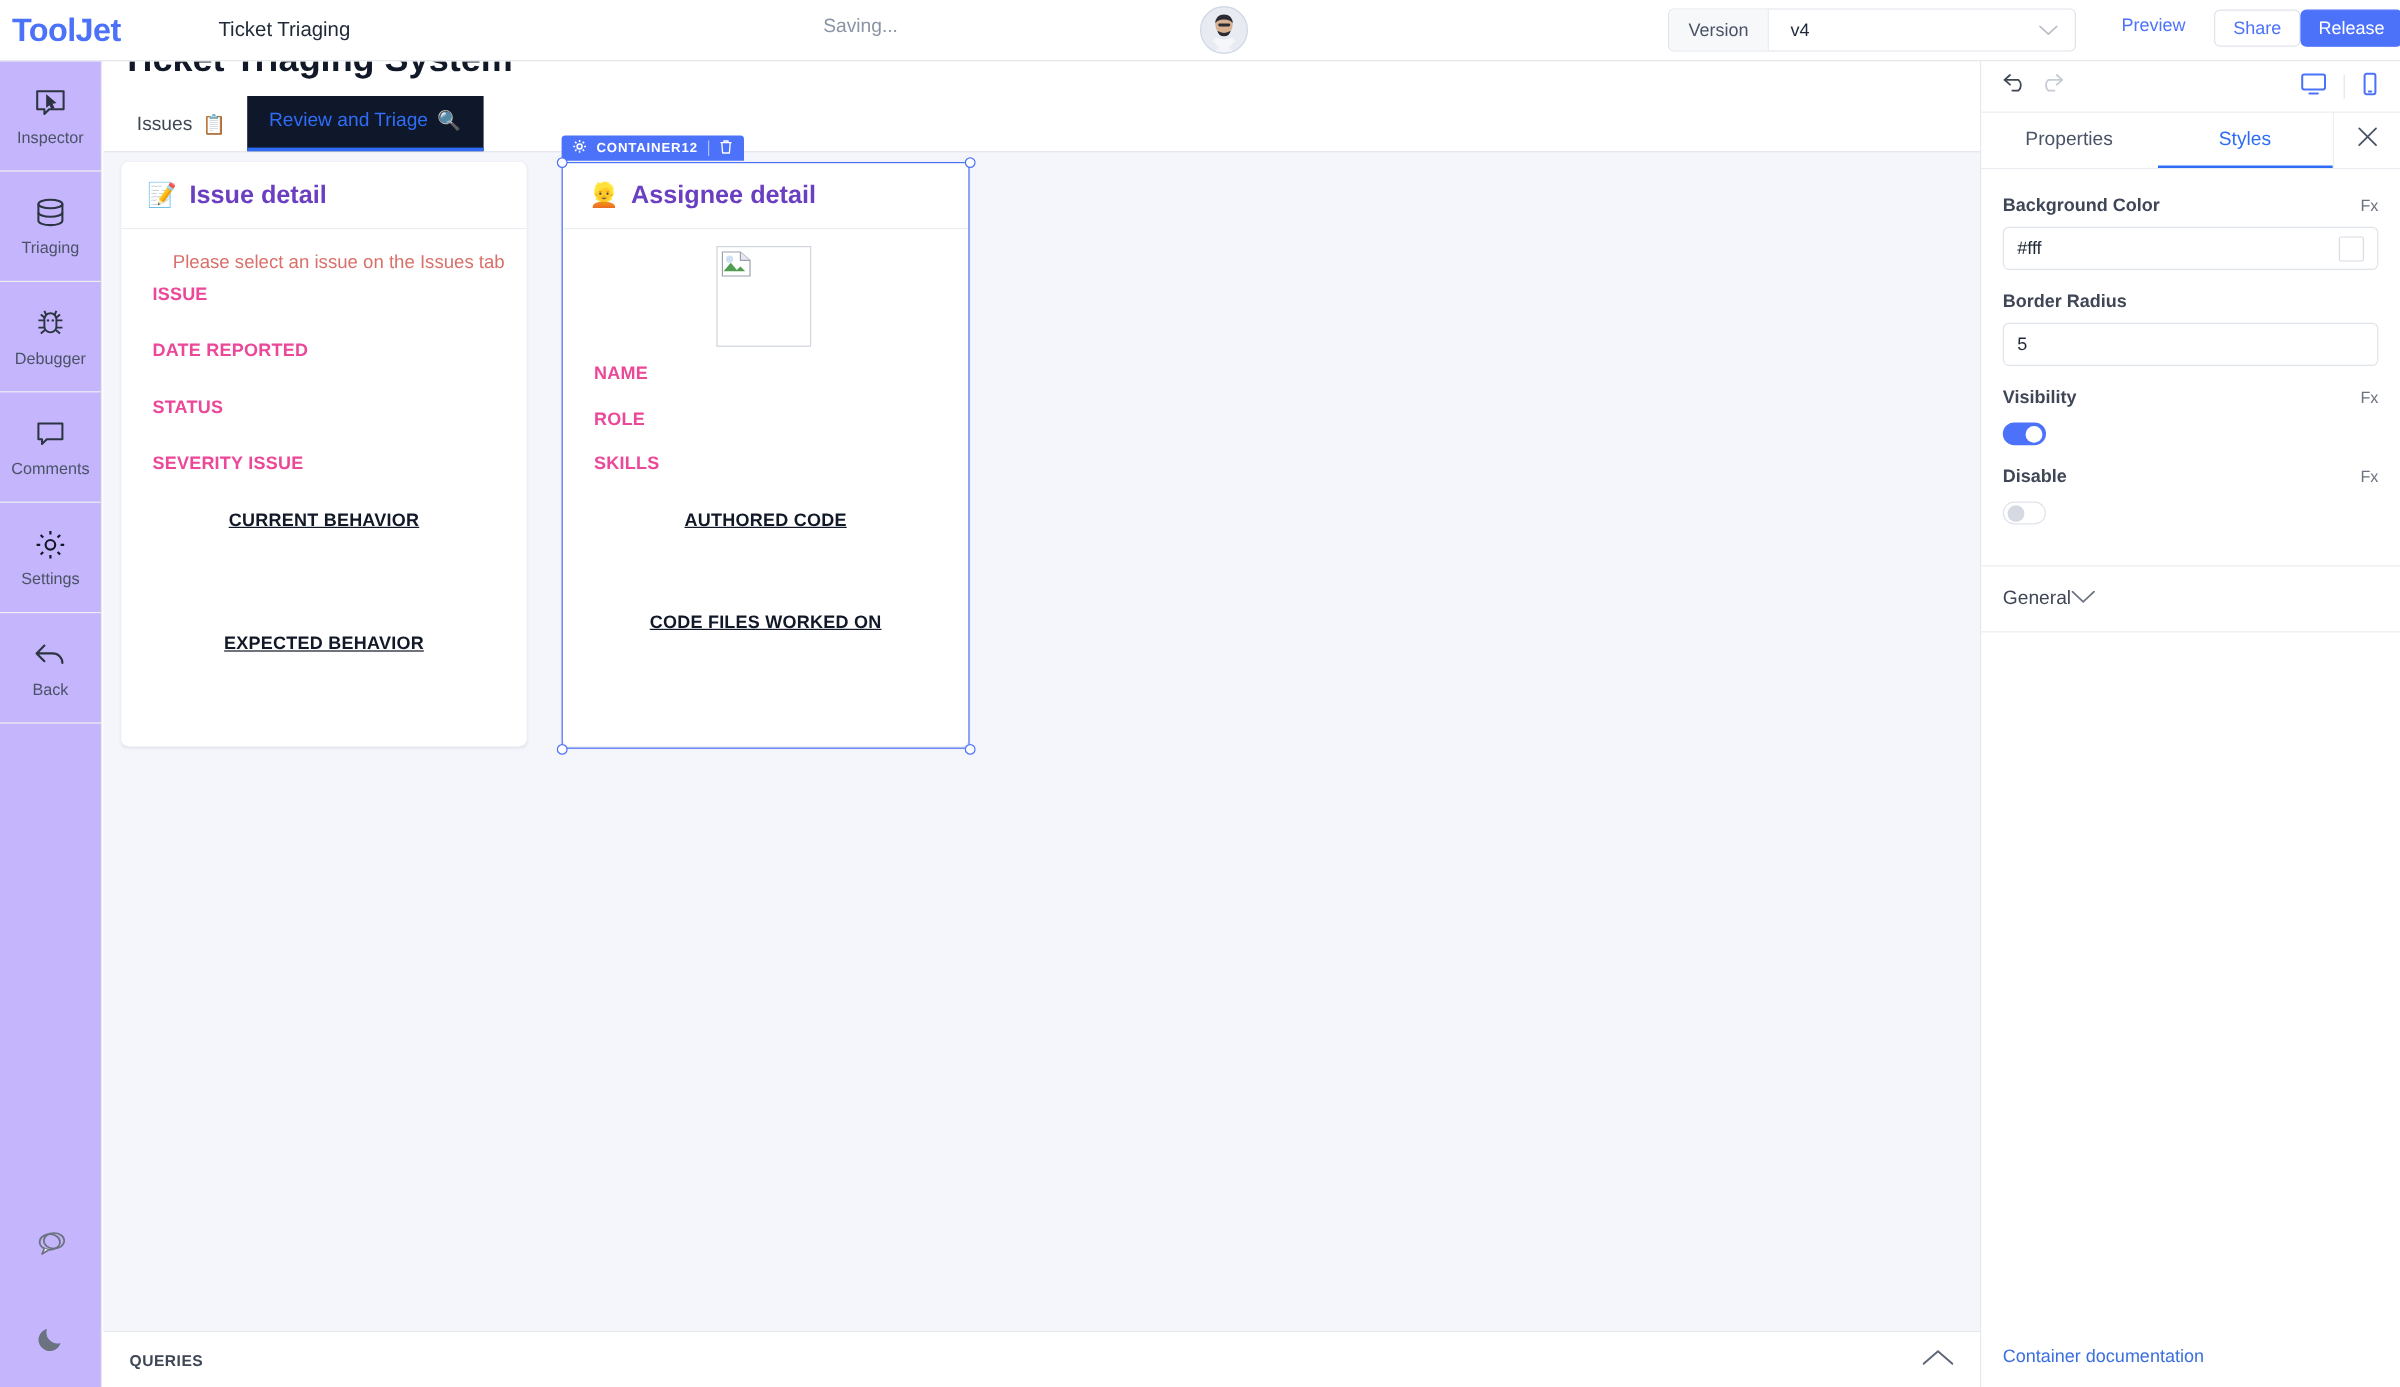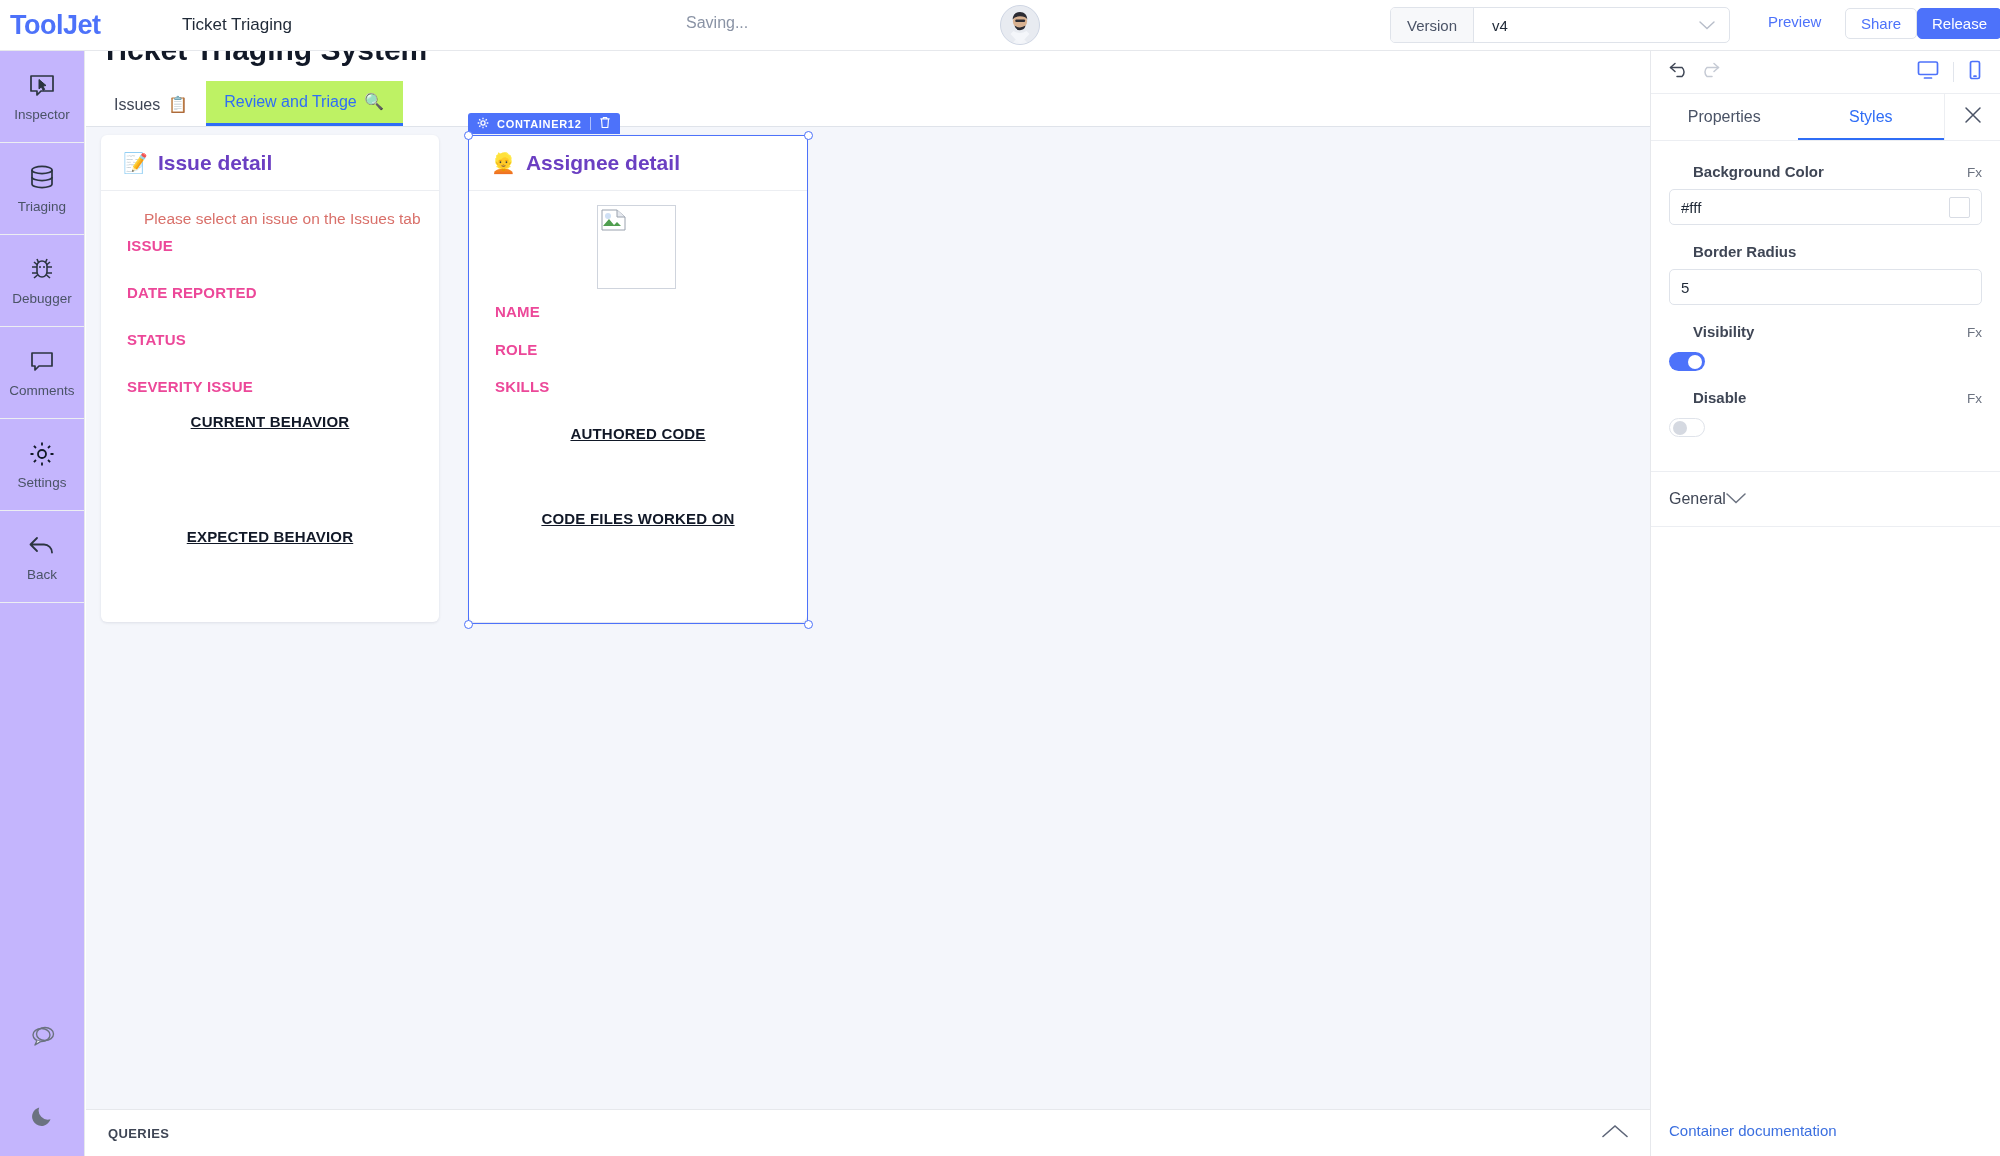--- a/index.html
+++ b/index.html
@@ -102,21 +102,21 @@
   .tabs-bar {
     position: absolute; left: 0; top: 26px; width: 1564px; height: 50px;
     background: #ffffff; border-bottom: 1px solid #dfe3ea;
     display: flex; align-items: flex-end; padding-left: 10px;
   }
   .tab {
     padding: 11px 18px 12px; font-size: 16px; color: #3f4655;
     display: flex; align-items: center; gap: 8px; cursor: pointer;
   }
   .tab.active {
-    background: #bef264; color: #2f6df6;
+    background: #0f172a; color: #2f6df6;
     border-bottom: 3px solid #2f6df6;
   }
 
   
   .card {
     position: absolute; background: #ffffff;
     border-radius: 6px; box-shadow: 0 1px 3px rgba(20,30,60,.10);
   }
   #issue-card { left: 15px; top: 84px; width: 338px; height: 487px; }
   #assignee-card { left: 383px; top: 84px; width: 338px; height: 487px; }
@@ -202,21 +202,20 @@
   }
   .rp-tab.active { color: #2f6df6; box-shadow: inset 0 -2px 0 #2f6df6; }
   .rp-close-wrap { width: 56px; display:flex; align-items:center; justify-content:center;
                    border-left: 1px solid #eceef2; }
   .rp-close { font-size: 20px; color: #4a5366; cursor: pointer; }
 
   .rp-body { padding: 18px 18px 0; }
   .rp-row {
     display: flex; align-items: baseline; justify-content: space-between;
     margin-top: 18px;
-    margin-left: 24px;
   }
   .rp-row:first-child { margin-top: 4px; }
   .rp-lbl { font-size: 15px; font-weight: 700; color: #3f4655; }
   .rp-fx { font-size: 13.5px; color: #6b7280; cursor: pointer; }
   .rp-input {
     margin-top: 9px; height: 36px; width: 100%;
     border: 1px solid #dfe3ea; border-radius: 5px;
     display: flex; align-items: center; padding: 0 11px;
     font-size: 15px; color: #1f2937; background: #fff;
   }
@@ -390,21 +389,21 @@
       <div class="card-head">
         <span class="emoji">📝</span>
         <span class="title">Issue detail</span>
       </div>
       <div class="card-body">
         <div class="warn-msg">Please select an issue on the Issues tab</div>
         <div class="fld" style="top:46px">ISSUE</div>
         <div class="fld" style="top:93px">DATE REPORTED</div>
         <div class="fld" style="top:140px">STATUS</div>
         <div class="fld" style="top:187px">SEVERITY ISSUE</div>
-        <div class="ctr-lbl" style="top:222px">CURRENT BEHAVIOR</div>
+        <div class="ctr-lbl" style="top:234px">CURRENT BEHAVIOR</div>
         <div class="ctr-lbl" style="top:337px">EXPECTED BEHAVIOR</div>
       </div>
     </div>
 
     <div class="card" id="assignee-card">
       <div class="card-head">
         <span class="emoji">👱</span>
         <span class="title">Assignee detail</span>
       </div>
       <div class="card-body">

